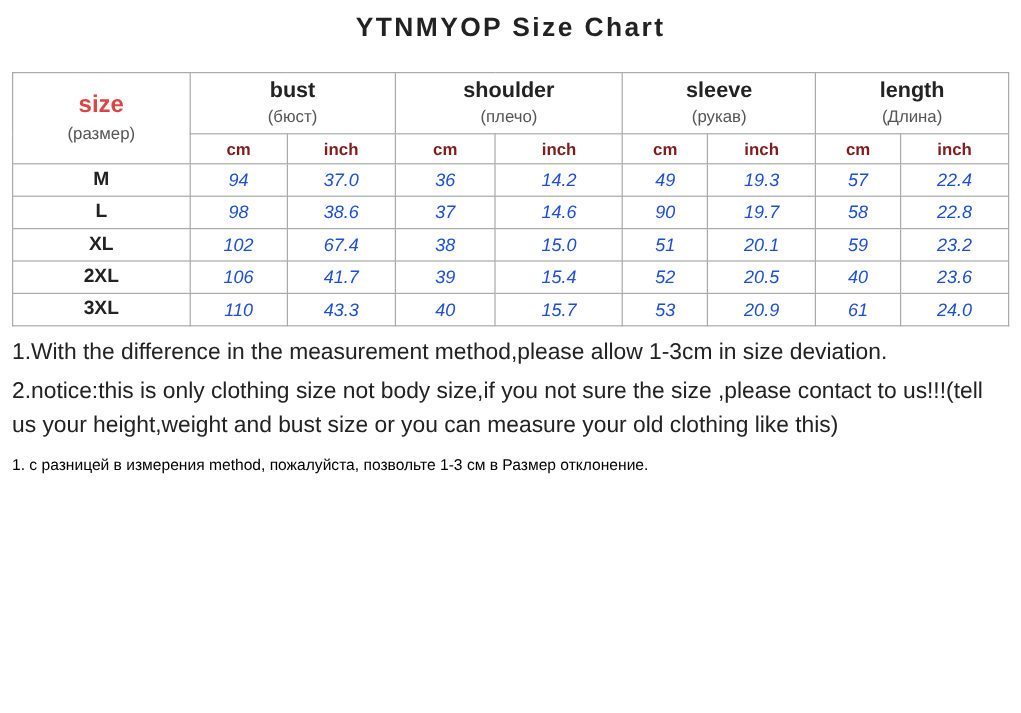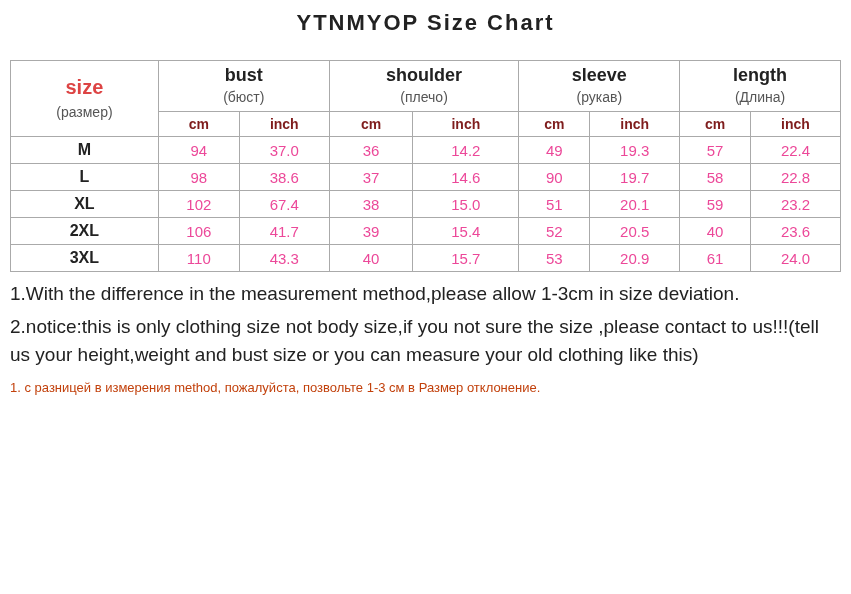--- a/index.html
+++ b/index.html
@@ -54,35 +54,36 @@
       font-size: 14px;
       color: #7f1d1d;
     }
     .size-label {
       font-size: 16px;
       font-weight: bold;
       color: #222;
     }
     .data-cell {
       font-size: 15px;
-      color: #ec4899;
+      color: #1d4ed8;
+      font-style: italic;
     }
     .notes {
       margin-top: 8px;
       font-size: 19px;
       color: #222;
       line-height: 1.5;
     }
     .notes p {
       margin-bottom: 4px;
     }
     .note-ru {
       margin-top: 8px;
       font-size: 13px;
-      color: #c2410c;
+      color: #000000;
       line-height: 1.5;
     }
     .note-ru p {
       margin-bottom: 4px;
     }
   </style>
 </head>
 <body>
 
 <div class="chart-container">

